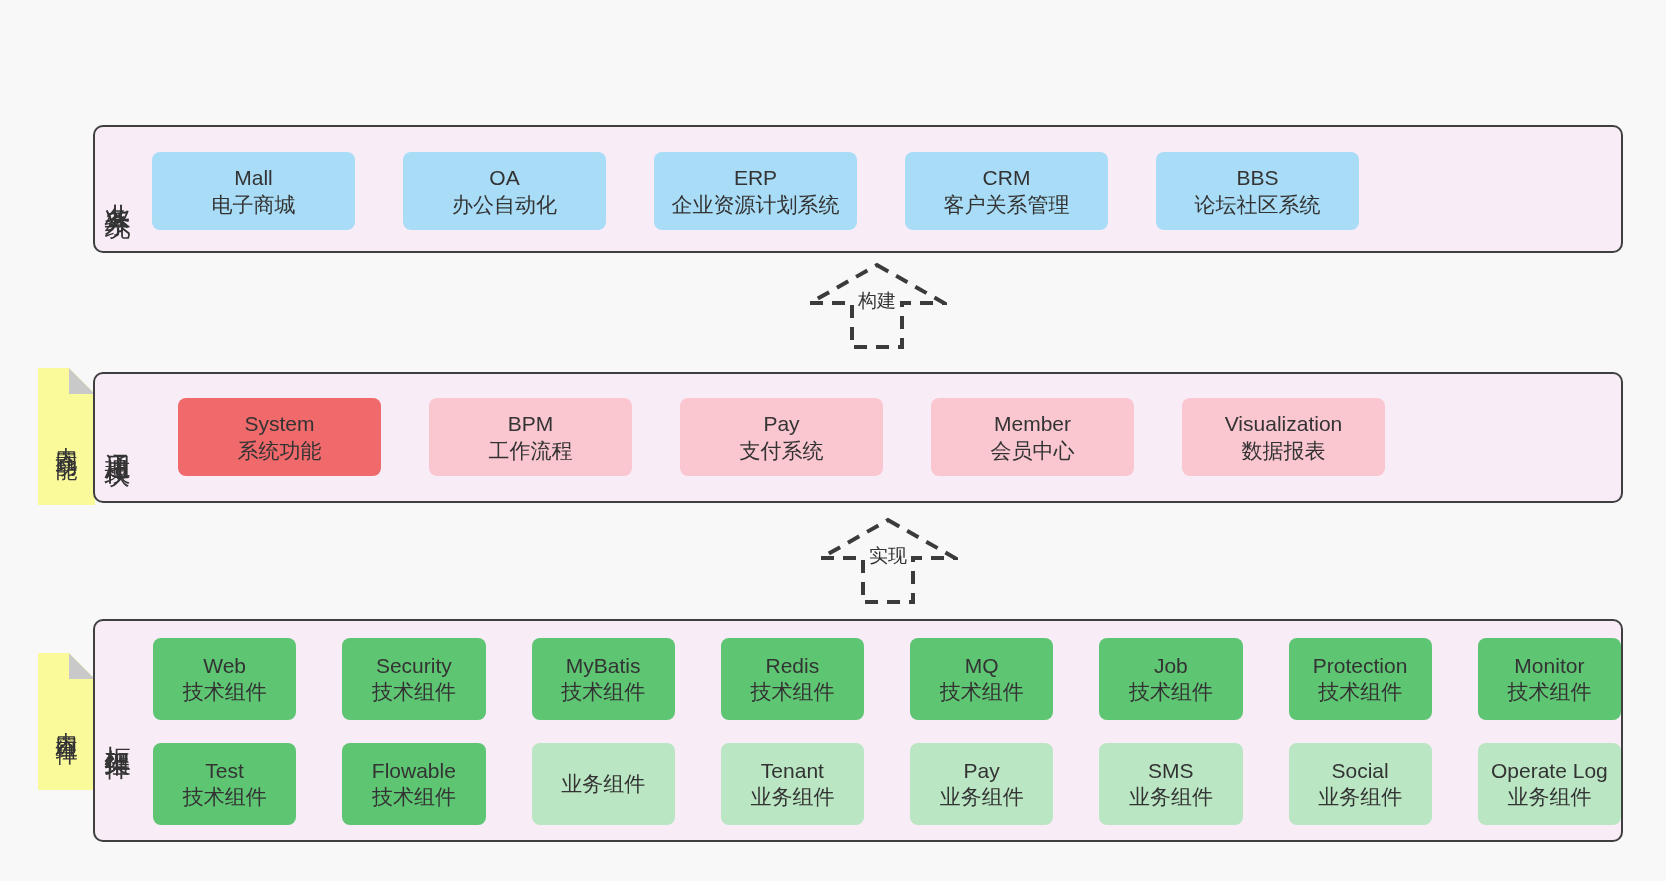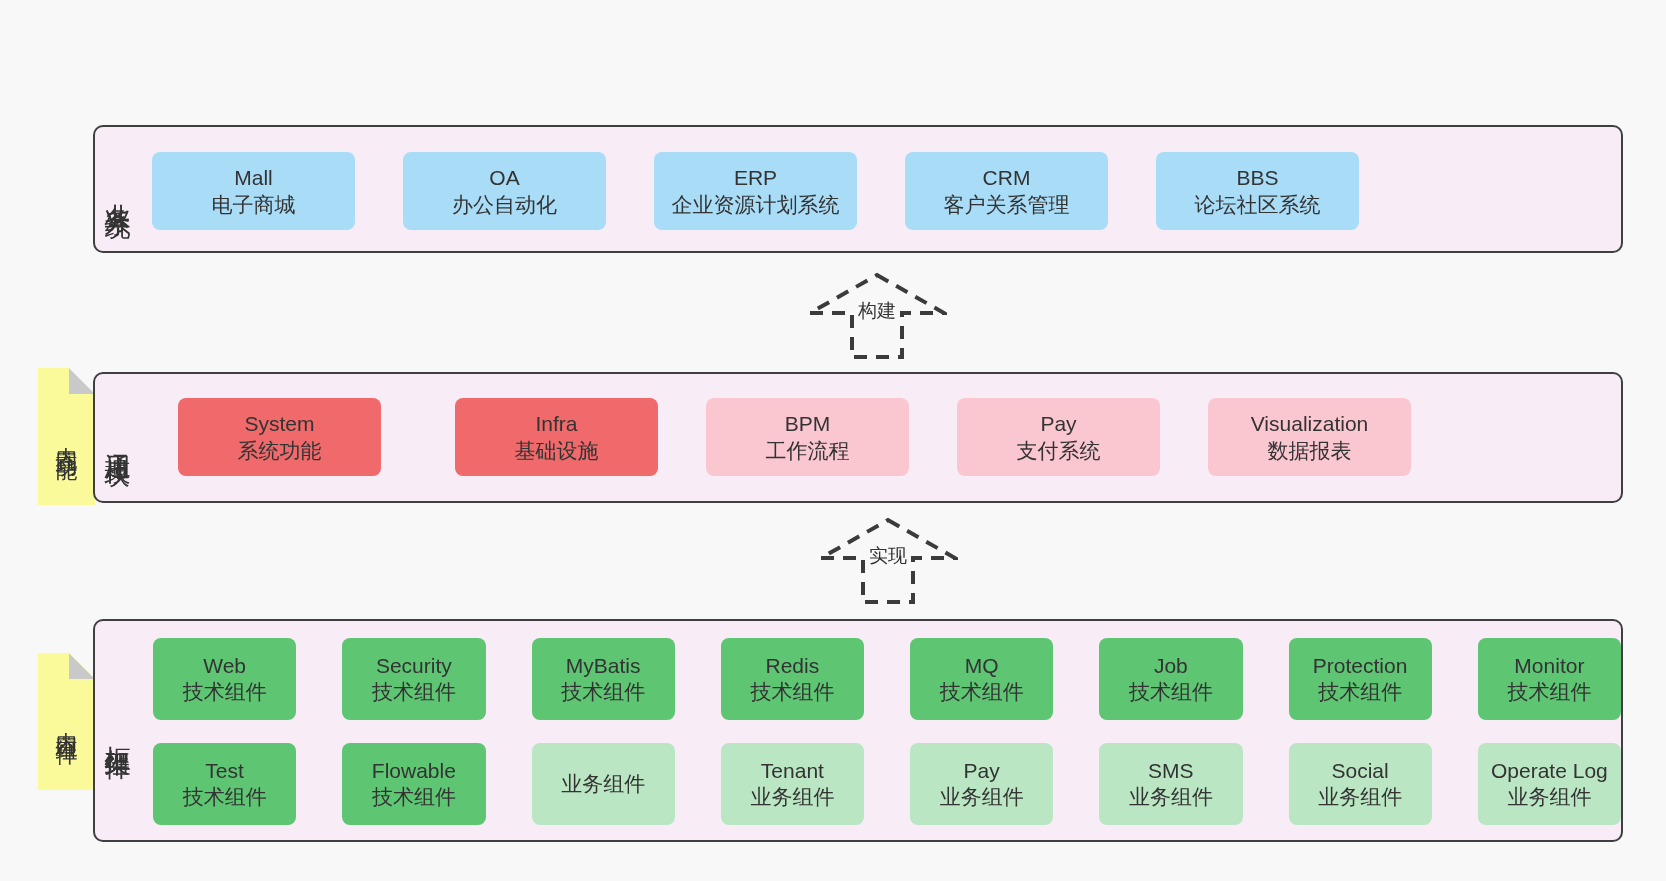--- a/index.html
+++ b/index.html
@@ -67,21 +67,21 @@
     background:var(--page-bg);padding:0 4px;
     font-size:19px;color:var(--text);white-space:nowrap;
   }
 
   
   #panel-business{top:125px;height:128px;padding-top:25px;}
   #panel-modules{top:372px;height:131px;padding-top:24px;}
   #panel-framework{top:619px;height:223px;padding-top:17px;}
   #panel-framework .row{padding-left:58px;gap:46px;}
   #panel-framework .row + .row{margin-top:23px;}
-  #arrow-build{left:807px;top:272px;}
+  #arrow-build{left:807px;top:262px;}
   #arrow-implement{left:818px;top:517px;}
   #tag-functions{top:368px;}
   #tag-components{top:653px;}
 </style>
 </head>
 <body>
 
 <div class="panel" id="panel-business">
   <div class="panel-label">业务系统</div>
   <div class="row row-main">
@@ -120,31 +120,31 @@
   <span class="tag-fold"></span>
 </div>
 
 <div class="panel" id="panel-modules">
   <div class="panel-label">通用模块</div>
   <div class="row row-main">
     <div class="box box-lg c-red">
       <div>System</div>
       <div>系统功能</div>
     </div>
-    <div class="box box-lg c-red">
-      <div>Infra</div>
-      <div>基础设施</div>
-    </div>
     <div class="box box-lg c-pink">
       <div>BPM</div>
       <div>工作流程</div>
     </div>
     <div class="box box-lg c-pink">
       <div>Pay</div>
       <div>支付系统</div>
+    </div>
+    <div class="box box-lg c-pink">
+      <div>Member</div>
+      <div>会员中心</div>
     </div>
     <div class="box box-lg c-pink">
       <div>Visualization</div>
       <div>数据报表</div>
     </div>
   </div>
 </div>
 
 <div class="arrow" id="arrow-implement">
   <svg viewBox="0 0 140 88">

